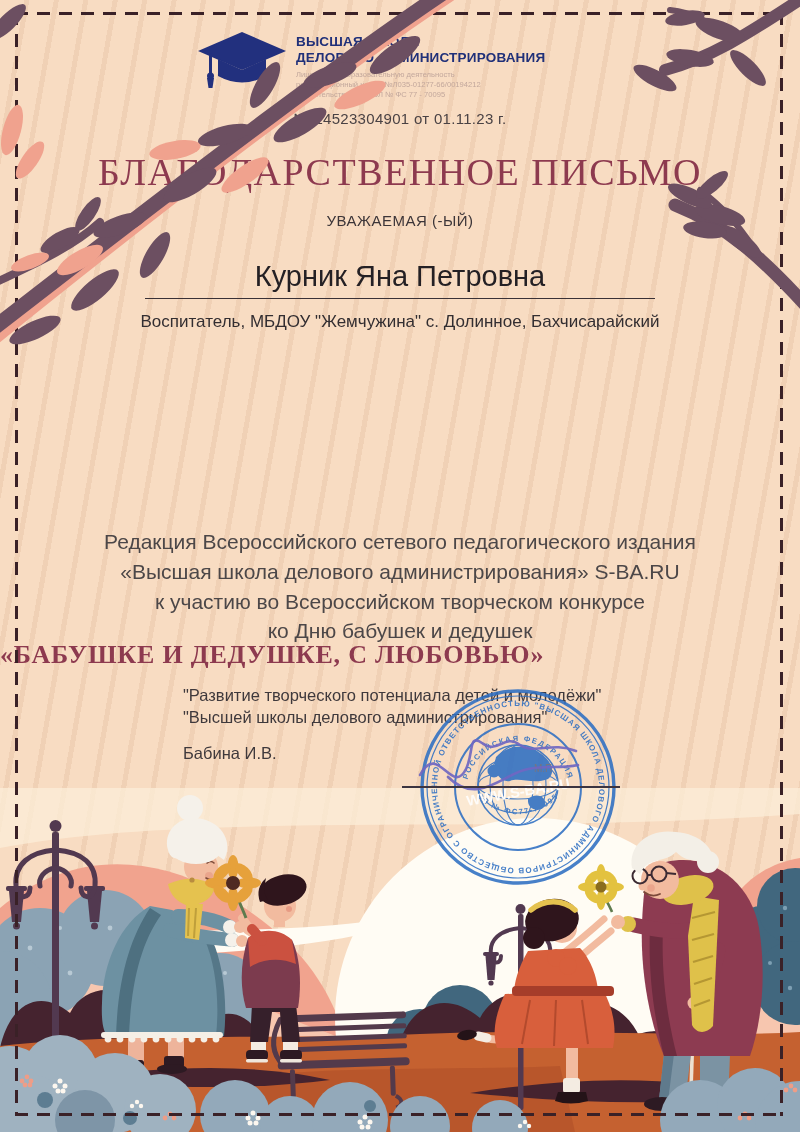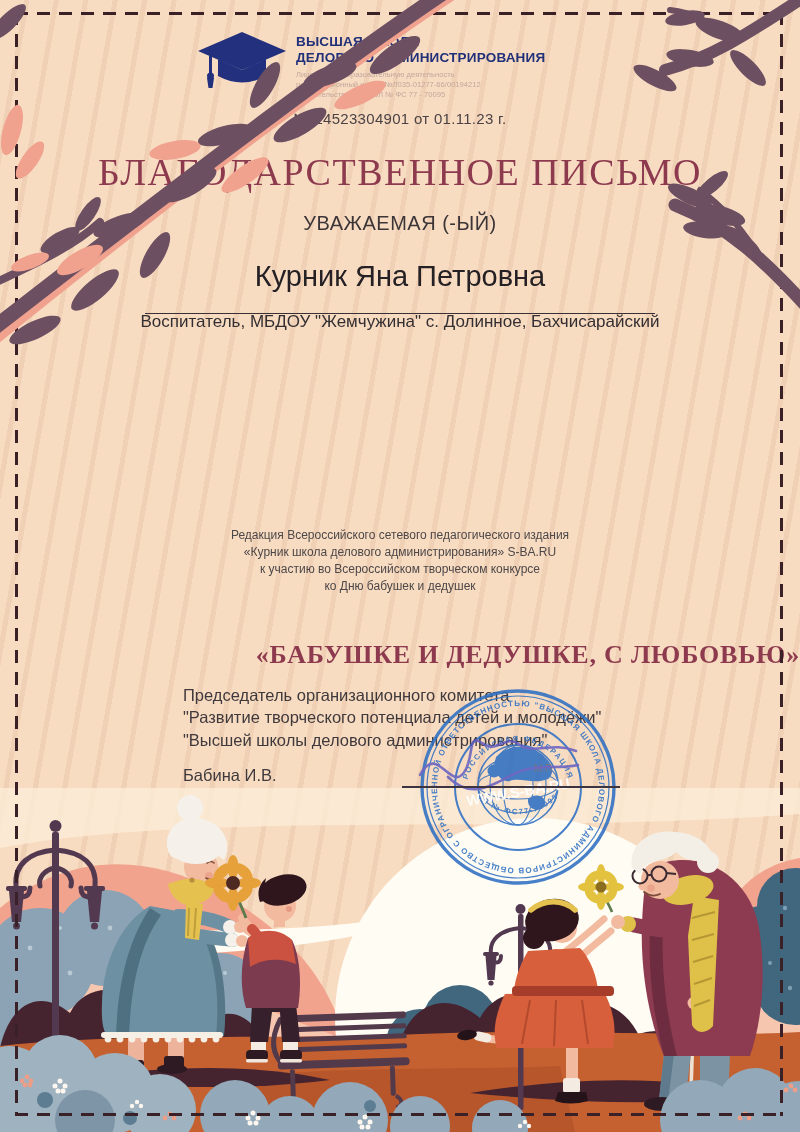--- a/index.html
+++ b/index.html
@@ -28,29 +28,29 @@
   .logo-cap { width:92px; height:68px; }
   .logo-text { margin-left:8px; padding-top:6px; }
   .logo-name { color:var(--navy); font-weight:bold; font-size:13.5px; line-height:1.22; letter-spacing:0.2px; }
   .logo-lic  { margin-top:3px; color:var(--muted); font-size:7.6px; line-height:1.32; }
   .docnum { position:absolute; left:0; top:110px; width:100%; text-align:center;
             font-size:15px; color:#4a4244; letter-spacing:0.3px; z-index:2; }
   .title { position:absolute; left:0; top:150px; width:100%; text-align:center; z-index:2;
            font-family:"Liberation Serif", serif; font-size:38px; color:var(--title_red);
            letter-spacing:1.5px; font-weight:500; }
   .salut { position:absolute; left:0; top:212px; width:100%; text-align:center; z-index:2;
-           font-size:20px; color:#3c3538; font-weight:500; letter-spacing:0.5px; }
+           font-size:15px; color:#3c3538; font-weight:500; letter-spacing:0.5px; }
   .name-wrap { position:absolute; left:145px; top:260px; width:510px; text-align:center; z-index:2;
-               border-bottom:1.6px solid #3a3136; padding-bottom:20px; }
+               border-bottom:1.6px solid #3a3136; padding-bottom:5px; }
   .name { font-size:29px; color:#242024; font-weight:500; }
   .position { position:absolute; left:80px; top:310px; width:640px; text-align:center; z-index:2;
               font-size:17px; color:#332e31; line-height:1.45; }
   .body-text { position:absolute; left:80px; top:527px; width:640px; text-align:center; z-index:2;
-               font-size:12px; color:#4c4748; line-height:1.42; }
-  .contest { position:absolute; left:0; top:640px; width:100%; text-align:right; z-index:2;
+               font-size:21px; color:#4c4748; line-height:1.42; }
+  .contest { position:absolute; left:0; top:640px; width:100%; text-align:left; z-index:2;
              font-family:"Liberation Serif", serif; font-size:26px; color:var(--title_red);
              font-weight:600; letter-spacing:0.8px; }
   .sig-block { position:absolute; left:183px; top:684px; width:450px; z-index:1;
                font-size:16.5px; color:#3f393c; line-height:1.36; }
   .signer { margin-top:13px; }
   .stamp { position:absolute; left:408px; top:677px; width:220px; height:220px; z-index:3; }
   .sig-line { position:absolute; left:402px; top:786px; width:218px; height:1.6px;
               background:#3c3440; z-index:4; }
   .illus { position:absolute; left:0; top:788px; width:800px; height:344px; z-index:1; }
 </style>
@@ -148,29 +148,28 @@
 
   <div class="name-wrap">
     <span class="name">Курник Яна Петровна</span>
   </div>
   <div class="position">
     <div>Воспитатель, МБДОУ "Жемчужина" с. Долинное, Бахчисарайский</div>
   </div>
 
   <div class="body-text">
     <div>Редакция Всероссийского сетевого педагогического издания</div>
-    <div>«Курник школа делового администрирования» S-BA.RU</div>
+    <div>«Высшая школа делового администрирования» S-BA.RU</div>
     <div>к участию во Всероссийском творческом конкурсе</div>
     <div>ко Дню бабушек и дедушек</div>
   </div>
 
   <div class="contest">«БАБУШКЕ И ДЕДУШКЕ, С ЛЮБОВЬЮ»</div>
 
   <div class="sig-block">
-    <div>Председатель организационного комитета</div>
     <div>"Развитие творческого потенциала детей и молодёжи"</div>
     <div>"Высшей школы делового администрирования"</div>
     <div class="signer">Бабина И.В.</div>
   </div>
 
   <div class="sig-line"></div>
 
   <svg class="stamp" viewBox="0 0 220 220">
     <g opacity="0.88">
       <circle cx="110" cy="110" r="96" fill="none" stroke="#2e6fc3" stroke-width="3.4"></circle>

